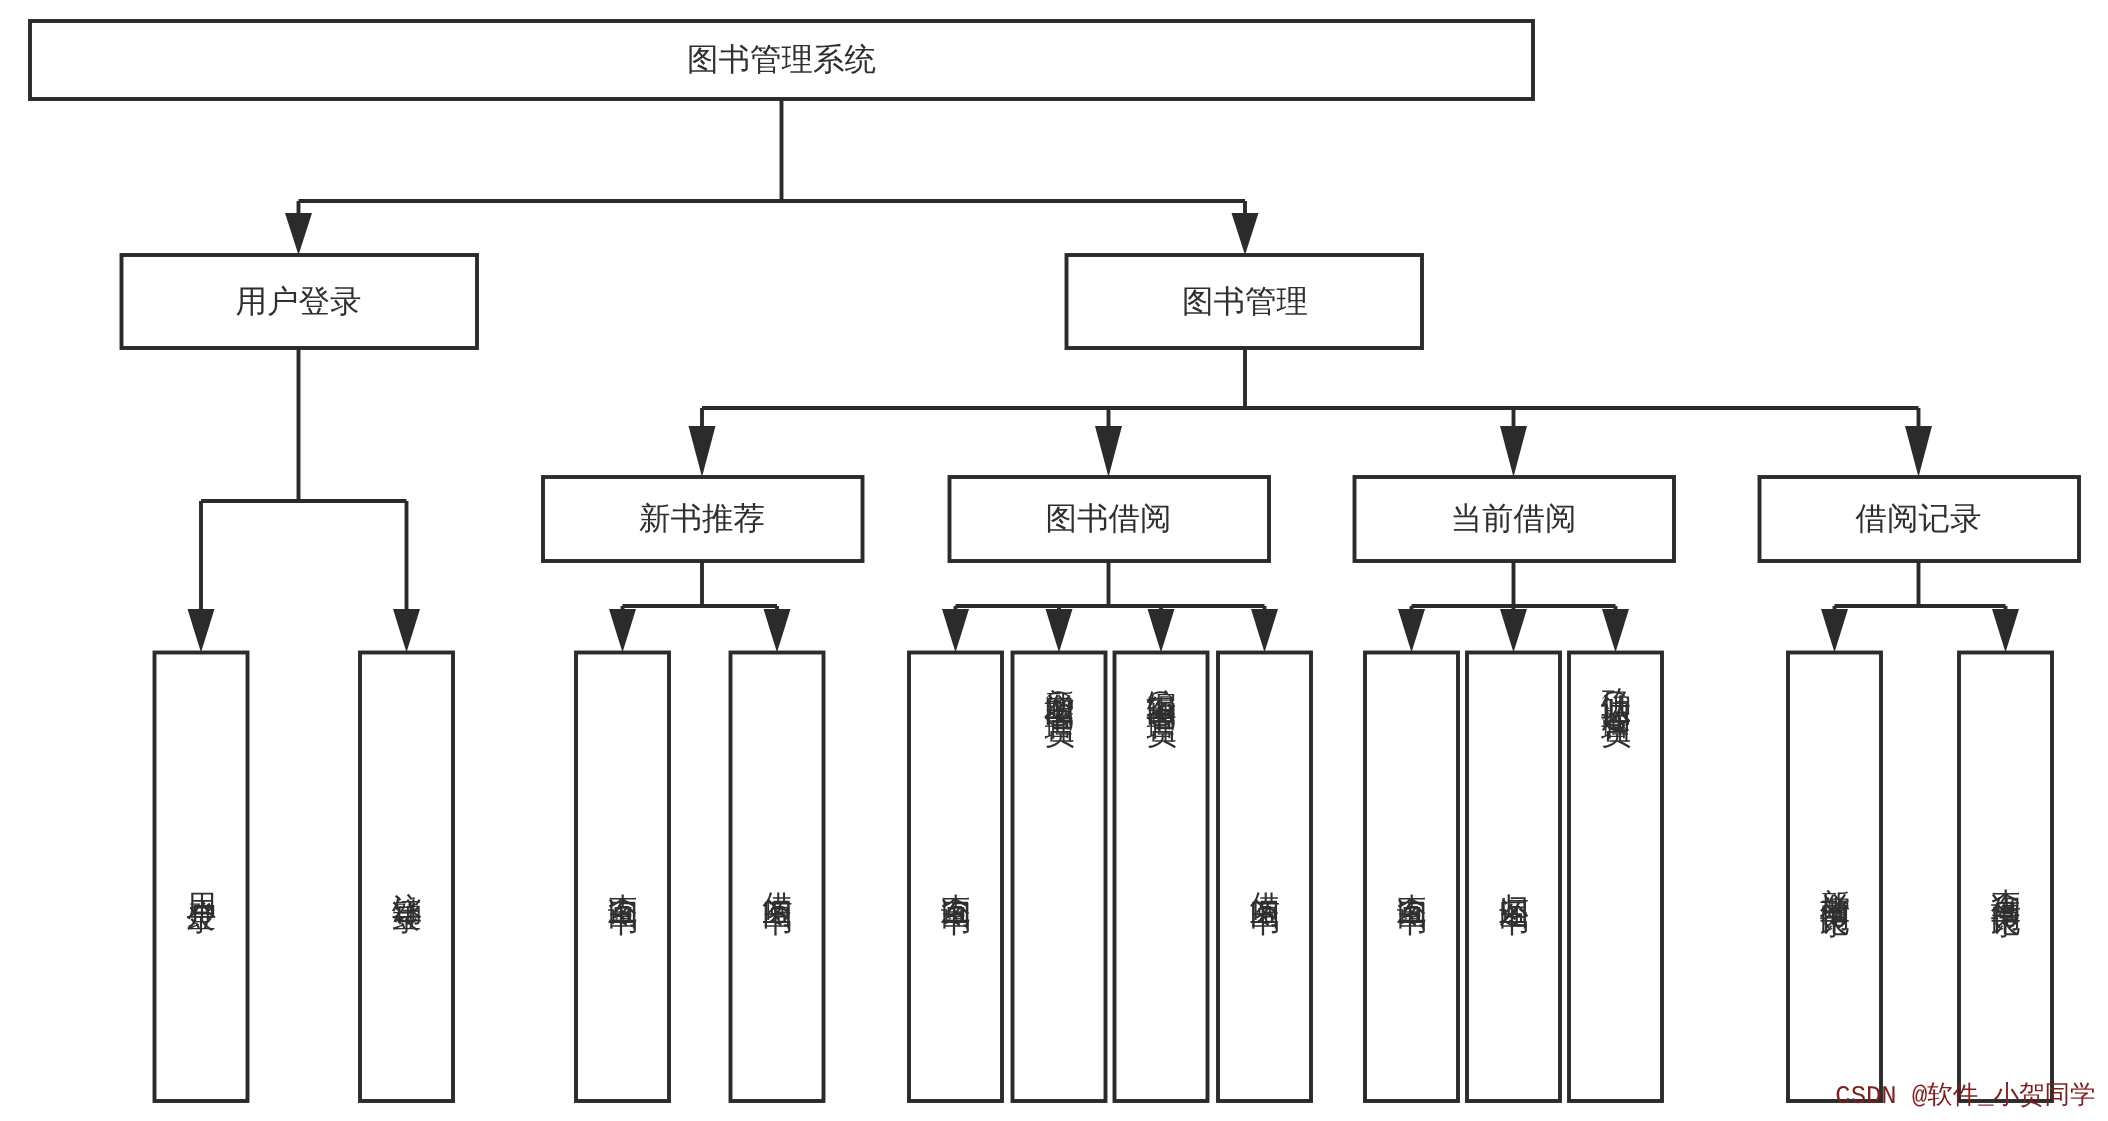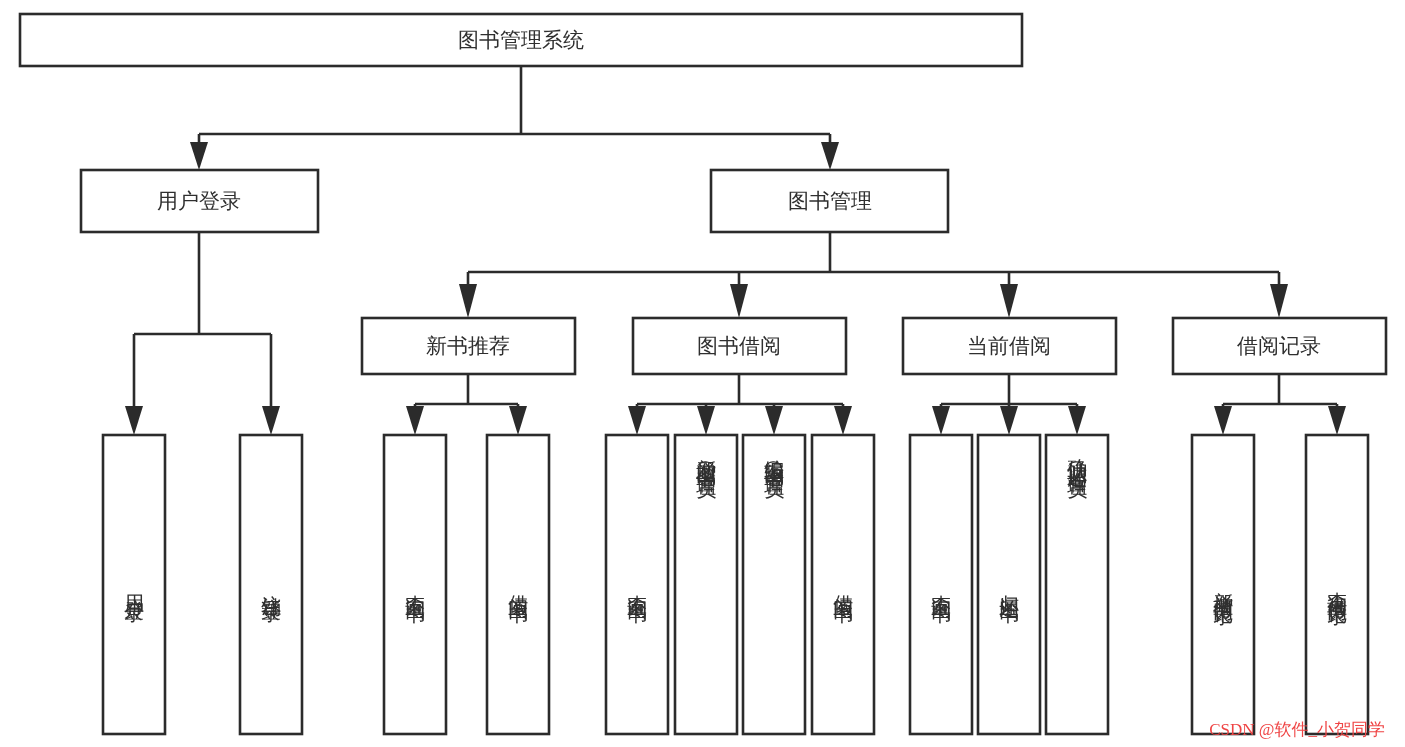--- a/index.html
+++ b/index.html
@@ -57,25 +57,25 @@
     font-size: 20px;
     line-height: 1.18;
     letter-spacing: 3px;
     color: #2f2f2f;
     white-space: nowrap;
     text-align: center;
     pointer-events: none;
   }
   .watermark {
     position: absolute;
-    right: 20px;
+    right: 8px;
     bottom: 6px;
-    font-family: Liberation Serif, serif;
+    font-family: Liberation Mono, monospace;
     font-size: 17px;
-    color: #ef4444;
+    color: #7f1d1d;
     white-space: nowrap;
   }
 </style>
 </head>
 <body>
 
 <div id="diagram-root">
 
   <svg class="diagram-canvas" viewBox="0 0 1405 747">
 

